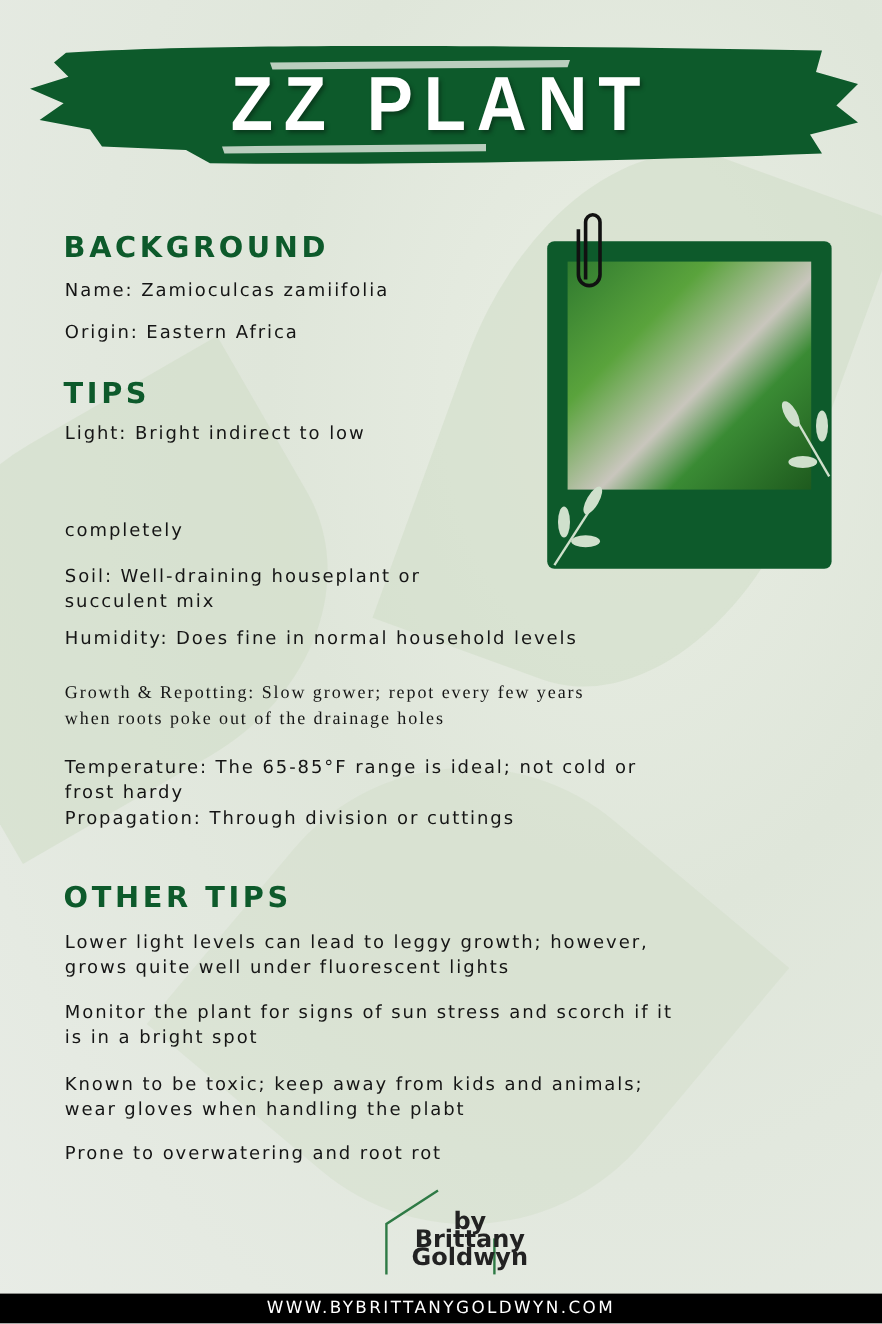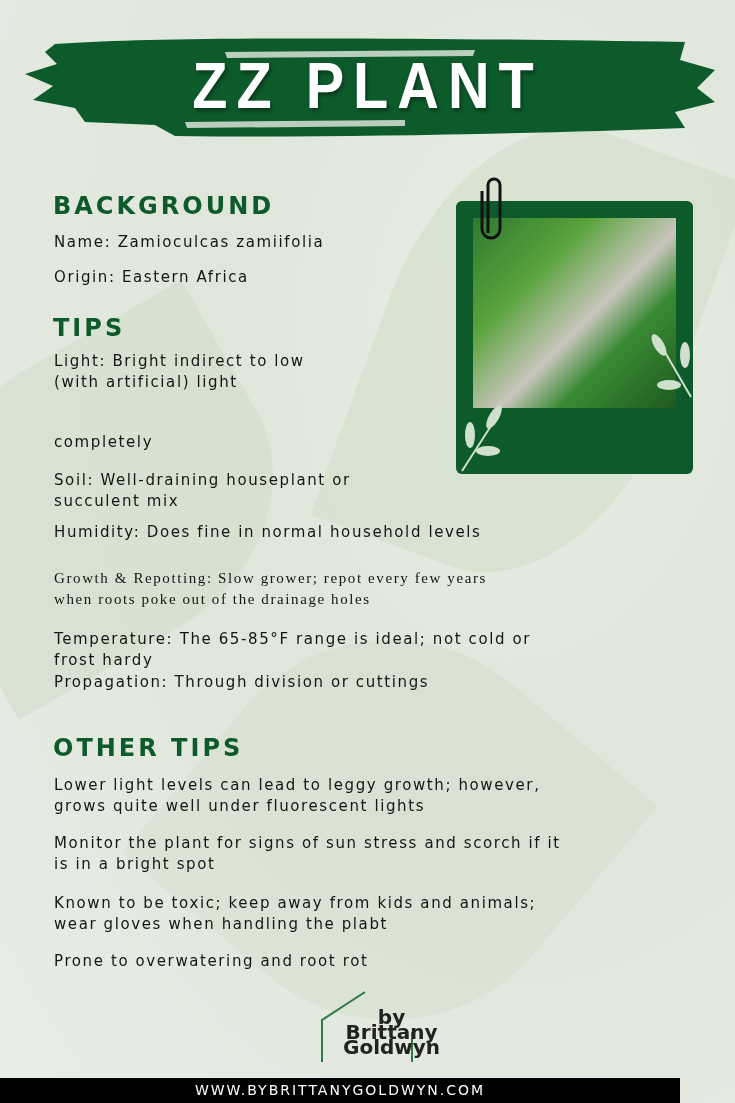--- a/index.html
+++ b/index.html
@@ -14,21 +14,21 @@
   .h { position:absolute; left:53px; font-family:"DejaVu Sans", sans-serif; font-weight:700;
     color:#0d5a2b; font-size:24px; letter-spacing:3px; }
   .p { position:absolute; left:54px; font-size:15px; letter-spacing:1.6px; line-height:21px; color:#151515; }
   .photo { position:absolute; left:456px; top:201px; width:237px; height:273px; background:#0d5a2b; border-radius:6px; }
   .photo-inner { position:absolute; left:17px; top:17px; width:203px; height:190px;
     background: linear-gradient(135deg,#2f7a2f 0%,#5aa33c 30%,#c9c6bd 55%,#3a8b34 70%,#1e5a1e 100%); }
   .clip { position:absolute; left:480px; top:173px; }
   .sprig { position:absolute; }
   .logo { position:absolute; left:320px; top:990px; width:95px; height:75px; }
   .logo-text { position:absolute; left:343px; top:1010px; font-size:20px; line-height:15px; color:#222; text-align:center; font-weight:600; }
-  .footer { position:absolute; left:0; top:1078px; width:680px; height:25px; background:#000; color:#fff;
+  .footer { position:absolute; left:0; top:1078px; width:735px; height:25px; background:#000; color:#fff;
     text-align:center; font-size:14px; line-height:25px; letter-spacing:2px; }
 </style>
 </head>
 <body>
 
 <div class="bg-leaf" style="left:380px;top:120px;width:300px;height:460px;transform:rotate(20deg);"></div>
 <div class="bg-leaf" style="left:-80px;top:350px;width:360px;height:300px;transform:rotate(-30deg);"></div>
 <div class="bg-leaf" style="left:200px;top:640px;width:380px;height:380px;transform:rotate(40deg);opacity:.4;"></div>
 
 <svg class="banner" viewBox="0 0 690 112">
@@ -36,21 +36,21 @@
   <path d="M200 22 L450 20 L448 26 L202 28 Z" fill="#e6ebe3" opacity=".8"></path>
   <path d="M160 92 L380 90 L380 96 L162 98 Z" fill="#e6ebe3" opacity=".8"></path>
 </svg>
 <div class="banner-title">ZZ PLANT</div>
 
 <div class="h" style="top:192px;">BACKGROUND</div>
 <div class="p" style="top:232px;">Name: Zamioculcas zamiifolia</div>
 <div class="p" style="top:267px;">Origin: Eastern Africa</div>
 
 <div class="h" style="top:314px;">TIPS</div>
-<div class="p" style="top:351px;"><span>Light: Bright indirect to low</span><br><span>(with artificial) light</span></div>
+<div class="p" style="top:351px;"><span>Light: Bright indirect to low</span><br></div>
 <div class="p" style="top:411px;"><br><span>completely</span></div>
 <div class="p" style="top:470px;"><span>Soil: Well-draining houseplant or</span><br><span>succulent mix</span></div>
 <div class="p" style="top:522px;text-align:right;"><span>Humidity: Does fine in normal household levels</span></div>
 <div class="p" style="top:568px;font-family:Liberation Serif, serif;"><span>Growth &amp; Repotting: Slow grower; repot every few years</span><br><span>when roots poke out of the drainage holes</span></div>
 <div class="p" style="top:629px;"><span>Temperature: The 65-85°F range is ideal; not cold or</span><br><span>frost hardy</span></div>
 <div class="p" style="top:672px;"><span>Propagation: Through division or cuttings</span></div>
 
 <div class="h" style="top:734px;">OTHER TIPS</div>
 <div class="p" style="top:775px;"><span>Lower light levels can lead to leggy growth; however,</span><br><span>grows quite well under fluorescent lights</span></div>
 <div class="p" style="top:833px;"><span>Monitor the plant for signs of sun stress and scorch if it</span><br><span>is in a bright spot</span></div>

